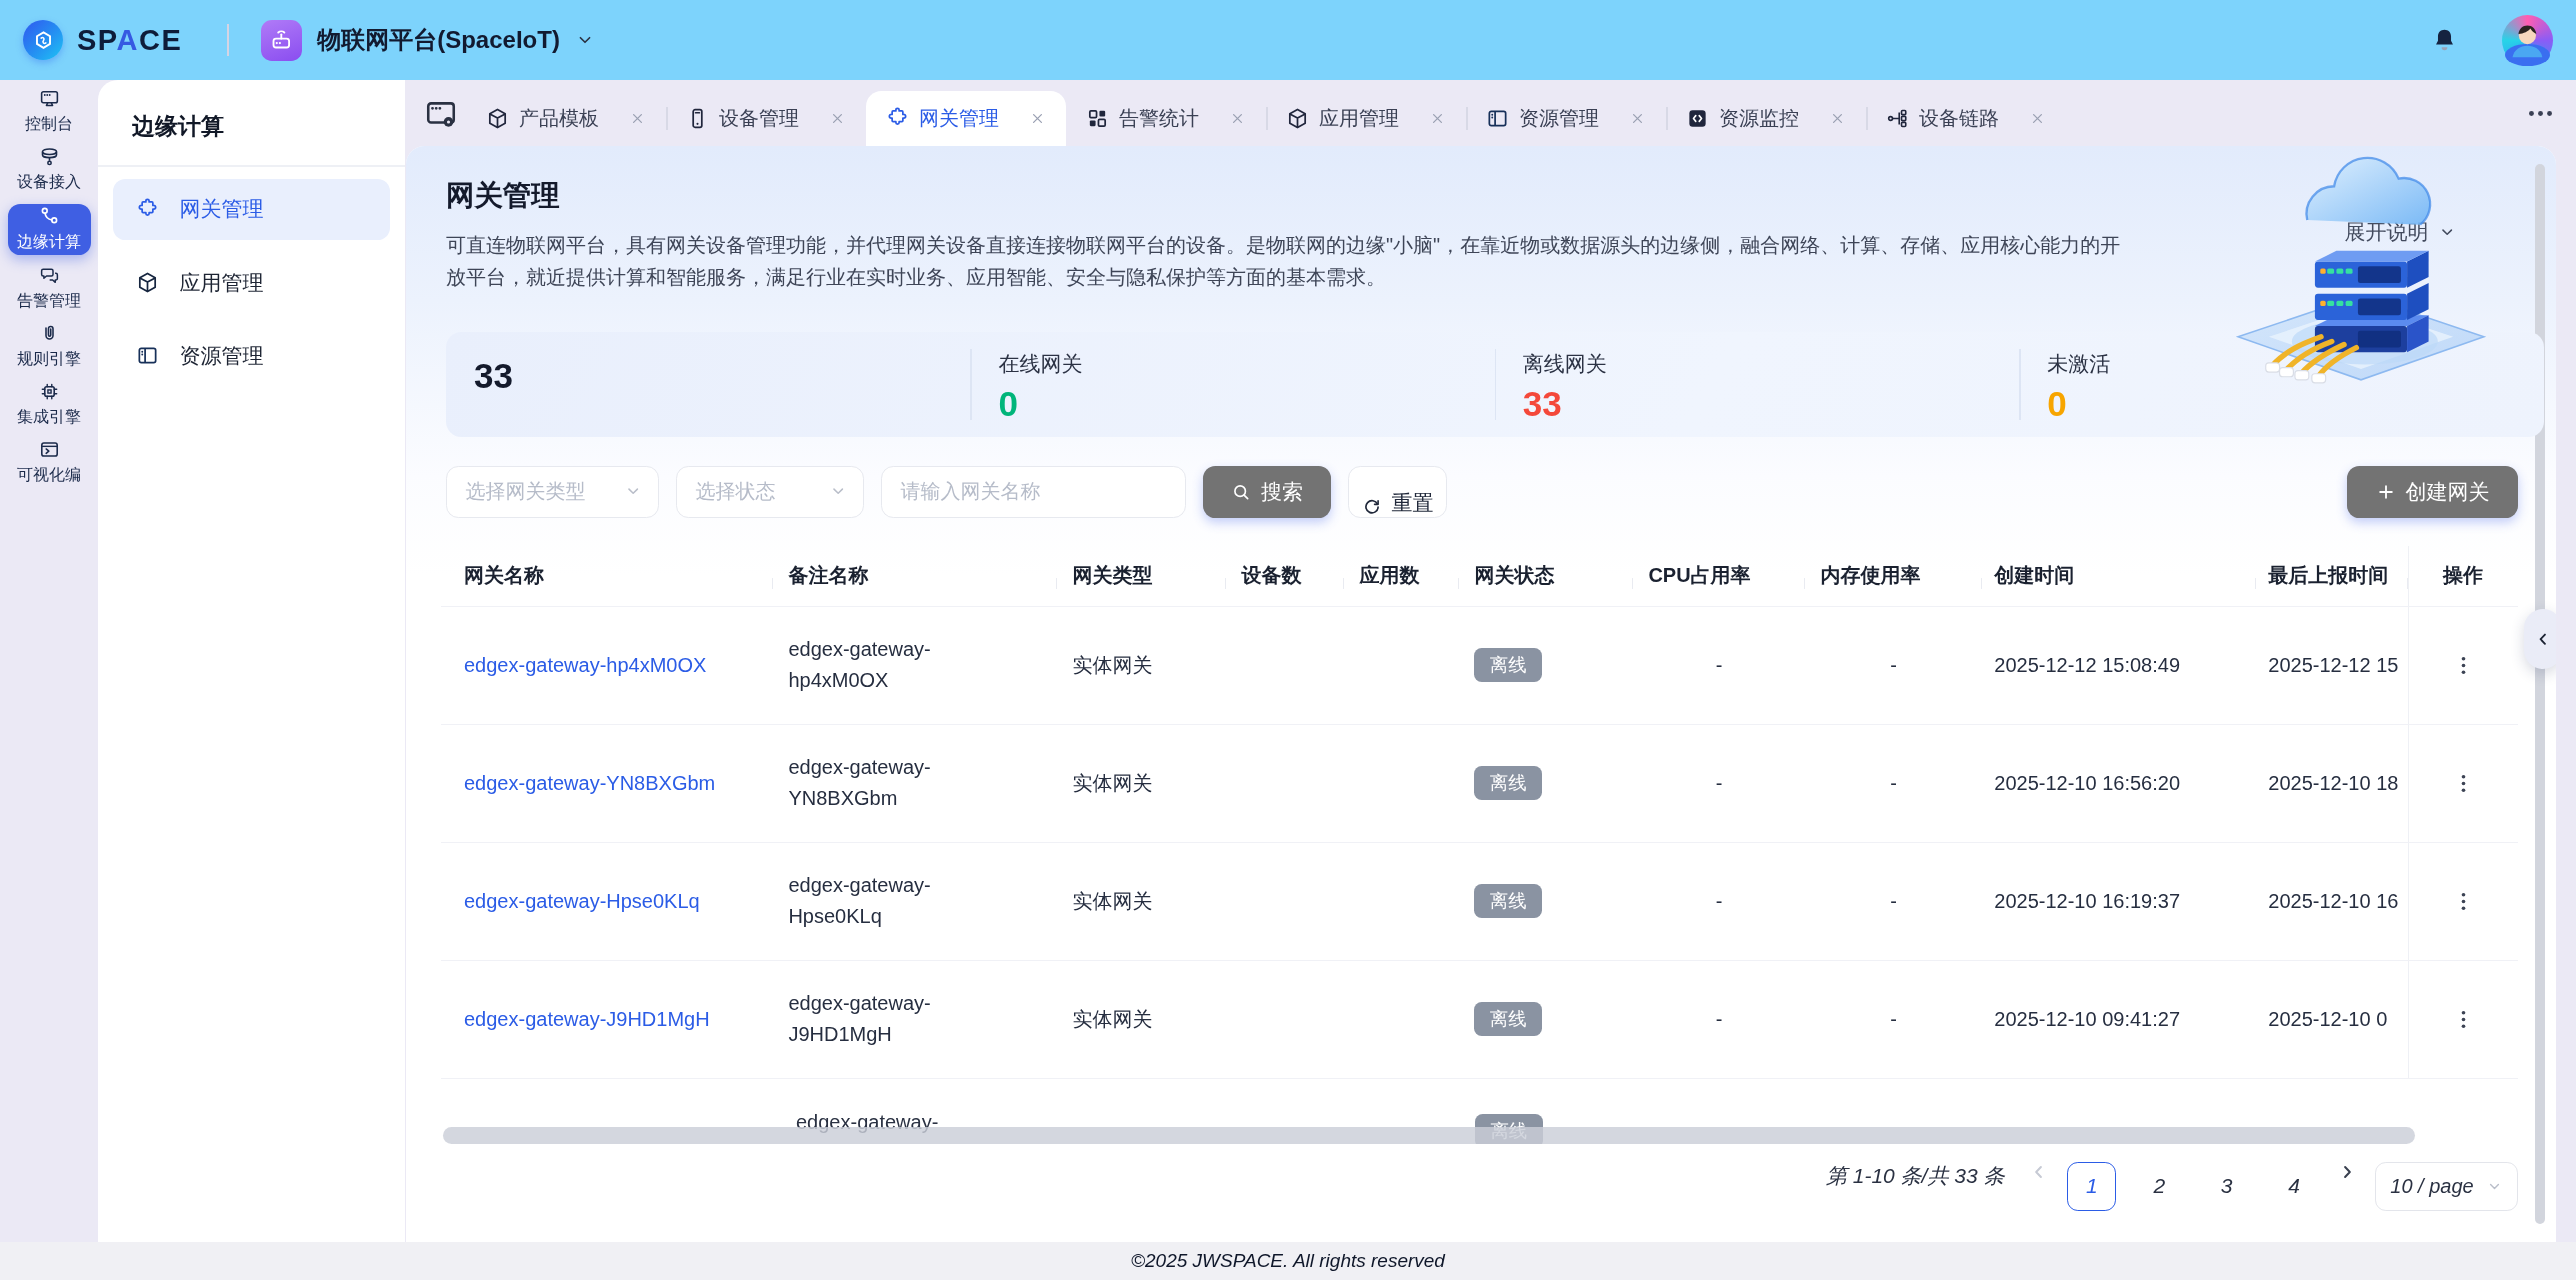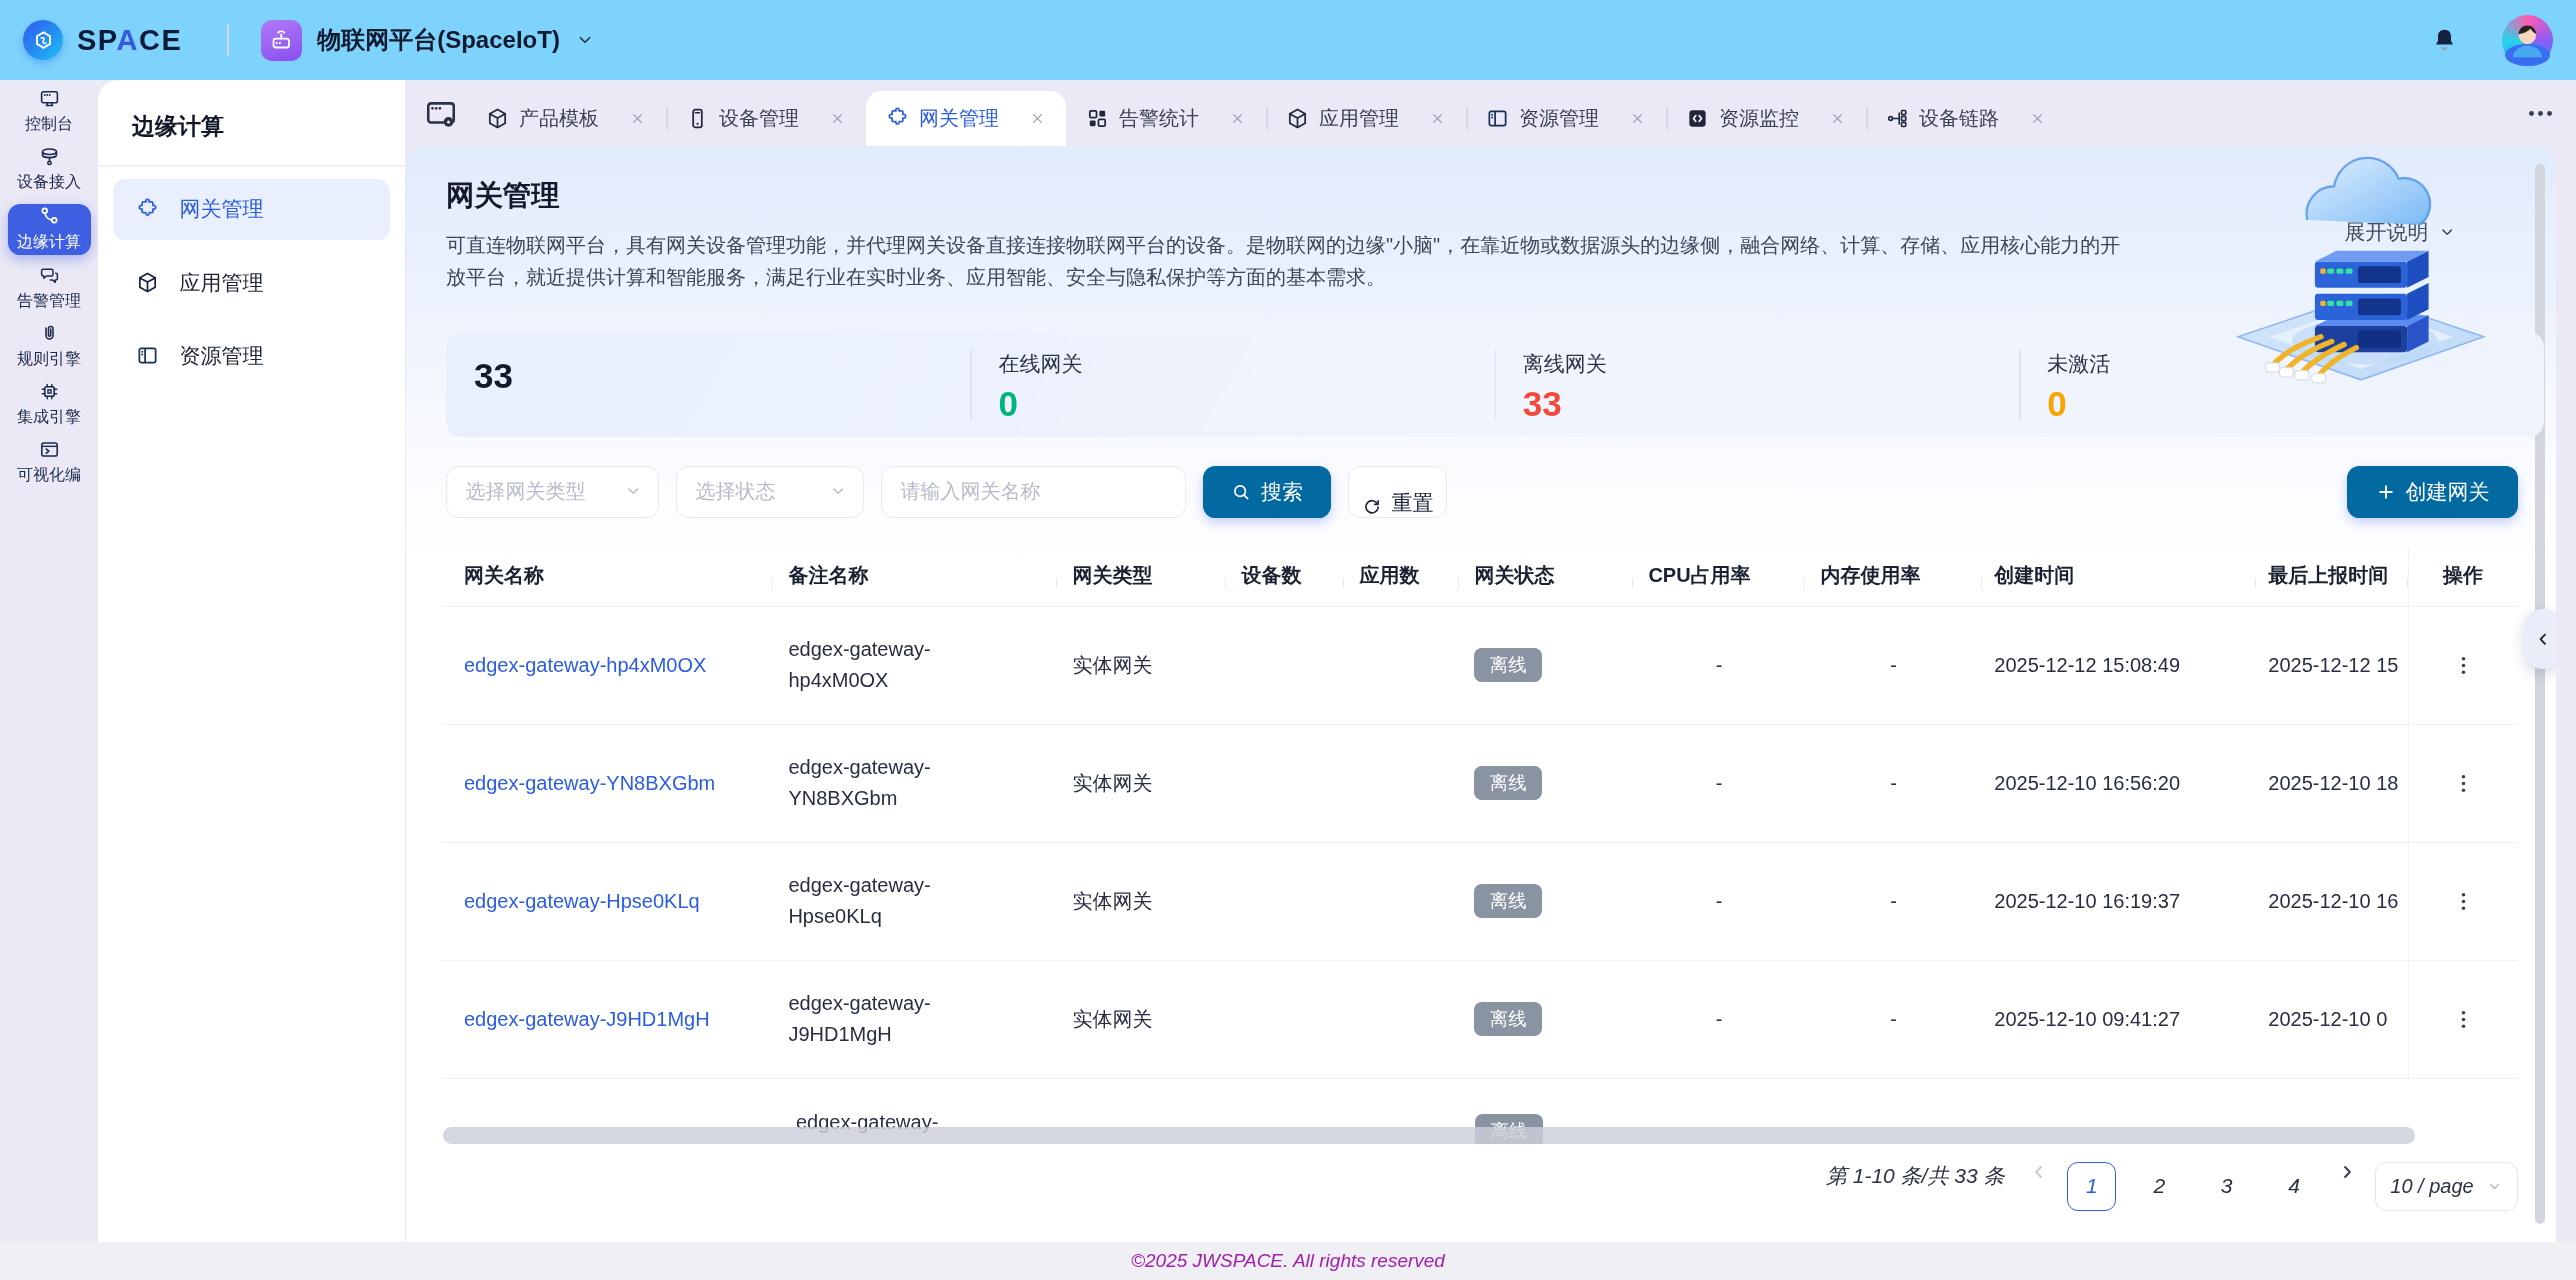--- a/index.html
+++ b/index.html
@@ -81,21 +81,21 @@
   .filters { margin:29px 38px 0 40px; display:flex; align-items:center; gap:17px; }
   .sel { height:52px; border:1.5px solid #e7e9ef; border-radius:12.3px; background:#fff; display:flex; align-items:center; padding:0 15.4px 0 18.4px; color:#b6bcc9; font-size:20px; cursor:pointer; }
   .sel .ph { flex:1; }
   .sel .ic { width:18.4px; height:18.4px; color:#b9bec9; }
   .sel.type { width:213px; }
   .sel.status { width:188px; }
   .f-input { width:305px; height:52px; border:1.5px solid #e7e9ef; border-radius:12.3px; padding:0 18.4px; font-size:20px; color:#4c1d95; font-family:inherit; outline:none; }
   .f-input::placeholder { color:#b6bcc9; }
   .btn { height:52px; border-radius:12.3px; display:flex; align-items:center; justify-content:center; gap:10px; font-size:21px; cursor:pointer; border:none; font-family:inherit; }
   .btn .ic { width:20px; height:20px; }
-  .btn.primary { background:#0369a1; color:#fff; box-shadow:0 4.6px 10.8px rgba(58,92,232,.3); }
+  .btn.primary { background:#737373; color:#fff; box-shadow:0 4.6px 10.8px rgba(58,92,232,.3); }
   .btn.search { width:128px; }
   .btn.reset { width:99px; background:#fff; border:1.5px solid #e7e9ef; color:#20283a;align-items:flex-end; }
   .btn.create { margin-left:auto; width:171px; }
 
   
   .twrap { margin:28px 38px 0 35px; position:relative; }
   .thead { display:flex; height:60px; align-items:center; font-weight:700; font-size:20px; color:#1a2130; }
   .th { position:relative; padding-left:15.4px; white-space:nowrap; overflow:hidden; }
   .th::after { content:""; position:absolute; right:0; top:16px; width:1.5px; height:28px; background:#e9ebf1; }
   .th.c-op::after { display:none; }
@@ -135,21 +135,21 @@
   .pg-num.active { border:1.5px solid #2b5ce6; color:#2b5ce6; background:#fff; }
   .pg-size { height:49px; border:1.5px solid #e3e5eb; border-radius:10.8px; background:#fff; display:flex; align-items:center; gap:12.3px; padding:0 14px; font-size:20px; cursor:pointer; }
   .pg-size .ic { width:17px; height:17px; color:#b9bec9; }
 
   
   .vstrip { position:absolute; right:10.8px; top:18.4px; bottom:18.4px; width:10px; border-radius:5.4px; background:#d2d5dd; }
   .pill { position:absolute; right:-6.1px; top:463px; width:38px; height:60px; border-radius:20px; background:#eaecf7; box-shadow:0 4.6px 14px rgba(35,45,90,.18); display:flex; align-items:center; justify-content:center; cursor:pointer; z-index:5; }
   .pill .ic { width:18.4px; height:18.4px; color:#1c2333; }
 
   
-  .footer { position:absolute; left:0; bottom:0; width:2576px; height:38px; background:#f0f0f4; display:flex; align-items:center; justify-content:center; font-size:19px; font-style:italic; color:#a21caf; }
+  .footer { position:absolute; left:0; bottom:0; width:2576px; height:38px; background:#f0f0f4; display:flex; align-items:center; justify-content:center; font-size:19px; font-style:italic; color:#0f172a; }
 </style>
 </head>
 <body>
 
 <svg width="0" height="0" style="position:absolute">
   <defs>
     <g id="i-cube">
         <path d="M12 2.6 20 7v10l-8 4.4L4 17V7z" fill="none" stroke="currentColor" stroke-width="1.8" stroke-linejoin="round"></path>
         <path d="M4 7.2 12 11.6 20 7.2M12 11.6V21" fill="none" stroke="currentColor" stroke-width="1.8" stroke-linejoin="round"></path>
       </g>

